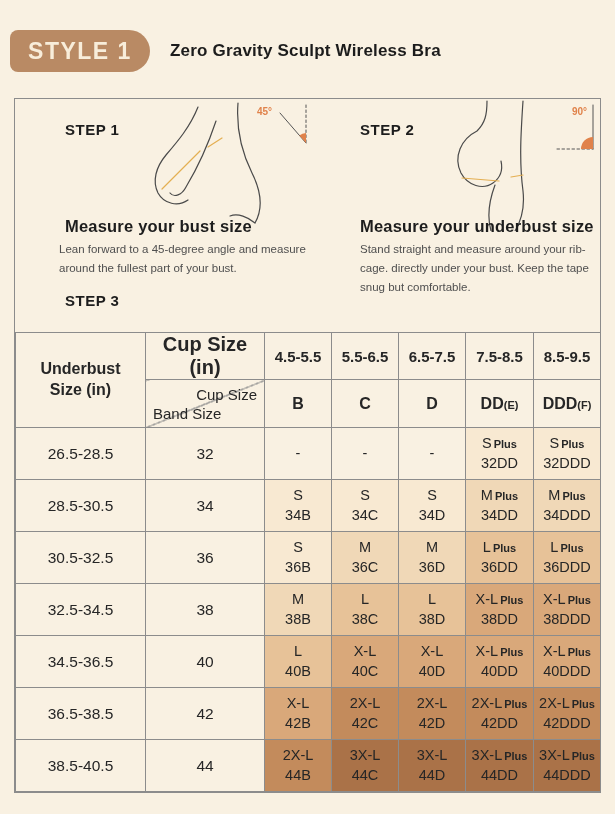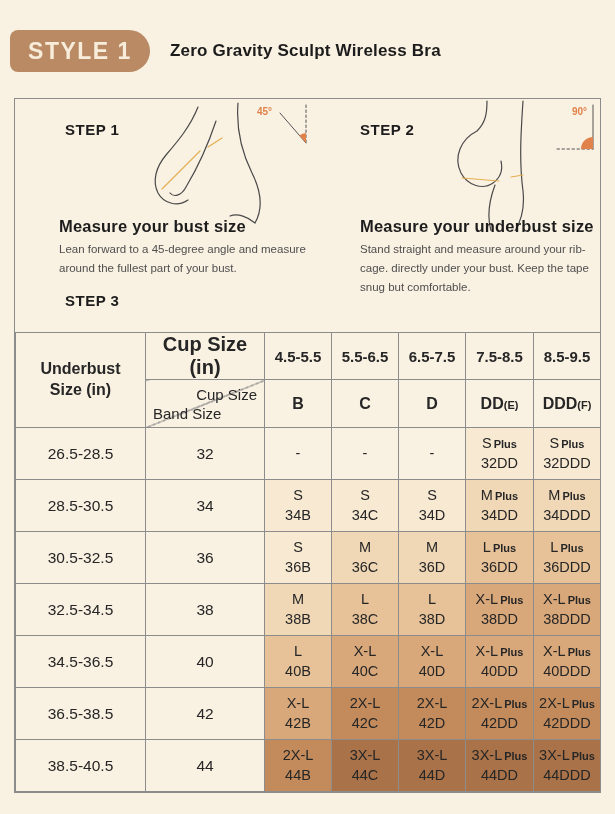--- a/index.html
+++ b/index.html
@@ -70,21 +70,21 @@
       <path d="M 118,2 C 116,28 122,52 132,72 C 141,90 143,108 135,122 C 128,116 118,112 110,115"></path>
       <line class="tape" x1="42" y1="88" x2="80" y2="50" stroke-width="6"></line>
       <line class="tape" x1="88" y1="46" x2="102" y2="37" stroke-width="5"></line>
       <g>
         <line class="ind dash" x1="186" y1="4" x2="186" y2="42"></line>
         <line class="ind" x1="160" y1="12" x2="186" y2="42"></line>
         <path class="wedge" d="M 186,42 L 179.4,34.5 A 10 10 0 0 1 186,32 Z"></path>
         <text x="152" y="14" text-anchor="end">45°</text>
       </g>
     </svg>
-    <div class="step-heading" style="left:44px;top:118px;">Measure your bust size</div>
+    <div class="step-heading" style="left:50px;top:118px;">Measure your bust size</div>
     <div class="step-desc" style="left:44px;top:141px;width:262px;">Lean forward to a 45-degree angle and measure around the fullest part of your bust.</div>
 
     <div class="step-label" style="left:345px;top:22px;">STEP 2</div>
     <svg class="fig" style="left:400px;top:0px;" width="185" height="132" viewBox="0 0 185 132">
       <path d="M 72,2 C 72,16 70,24 62,32 C 46,40 38,58 46,74 C 53,87 68,91 78,84 C 85,79 88,71 86,62"></path>
       <path d="M 80,86 C 74,102 72,118 76,132"></path>
       <path d="M 108,2 C 106,32 104,62 108,92 C 110,110 106,122 100,132"></path>
       <line class="tape" x1="47" y1="79" x2="84" y2="82" stroke-width="5"></line>
       <line class="tape" x1="96" y1="78" x2="108" y2="76" stroke-width="5"></line>
       <g>

